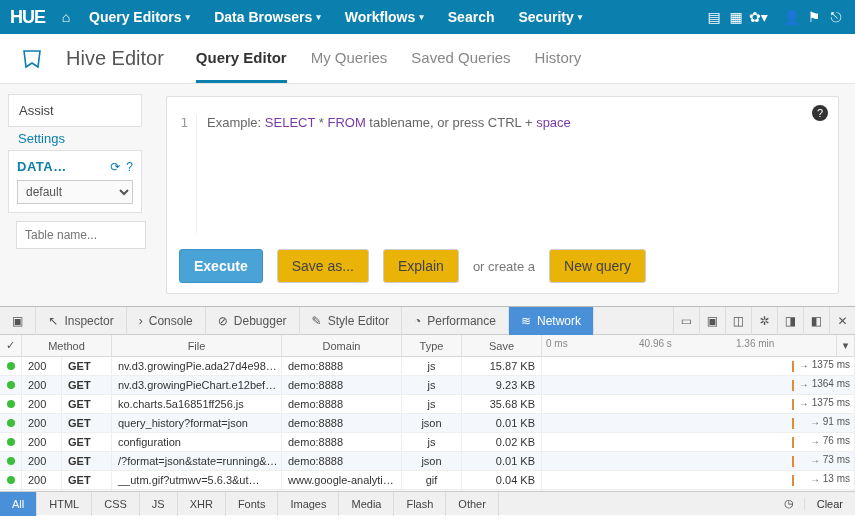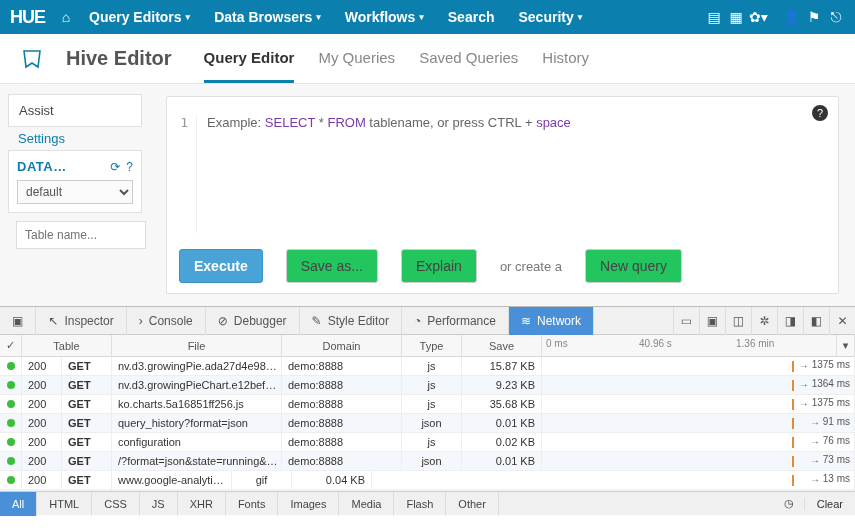--- a/index.html
+++ b/index.html
@@ -5,43 +5,43 @@
 *{box-sizing:border-box;margin:0;padding:0;font-family:-apple-system,BlinkMacSystemFont,"Segoe UI",Helvetica,Arial,sans-serif}
 body{width:855px;height:528px;overflow:hidden;background:#fff;font-size:13px;color:#333}
 .topbar{background:#0b7fad;color:#fff;height:34px;display:flex;align-items:center;padding:0 10px;gap:4px}
 .topbar .logo{font-weight:bold;font-size:18px;letter-spacing:-1px;padding-right:8px}
 .topbar .nav-item{padding:0 10px;font-size:14px;font-weight:600;display:flex;align-items:center;gap:4px;cursor:pointer;height:34px}
 .topbar .chev{font-size:9px;opacity:.9}
 .topbar .spacer{flex:1}
 .topbar .ticon{width:18px;text-align:center;font-size:14px;cursor:pointer}
 .subhead{display:flex;align-items:center;height:50px;padding:0 18px;gap:20px;border-bottom:1px solid #e5e5e5;background:#fff}
 .subhead .hicon{width:28px;height:28px;display:flex;align-items:center;justify-content:center}
-.subhead .htitle{font-size:20px;color:#555;font-weight:700}
+.subhead .htitle{font-size:20px;color:#555;font-weight:400}
 .subhead .tabs{display:flex;gap:24px;margin-left:12px}
 .subhead .tab{font-size:15px;color:#888;padding:14px 0;cursor:pointer}
 .subhead .tab.active{color:#333;font-weight:600;border-bottom:3px solid #0b7fad}
 .app-body{display:flex;height:222px;background:#f7f7f7}
 .sidebar{width:150px;padding:10px 8px;display:flex;flex-direction:column;}
 .assist-card{background:#fff;border:1px solid #e0e0e0;padding:8px 10px;color:#444}
 .settings-link{color:#0b7fad;padding:4px 10px;cursor:pointer}
 .db-card{background:#fff;border:1px solid #e0e0e0;padding:8px}
 .db-head{display:flex;align-items:center;justify-content:space-between;margin-bottom:6px}
 .db-title{color:#0b7fad;font-weight:700;font-size:13px;letter-spacing:.5px}
 .db-icons{display:flex;gap:6px;color:#0b7fad;font-size:12px}
 .db-select{width:100%;height:24px;border:1px solid #ccc;background:#fafafa;font-size:12px;padding:0 4px;color:#555}
 .tname{width:130px;margin:8px 0 0 8px;height:28px;border:1px solid #ddd;padding:0 8px;font-size:12px;color:#888;background:#fff}
 .main{flex:1;padding:12px 16px}
 .editor-card{background:#fff;border:1px solid #e0e0e0;border-radius:2px;padding:0;position:relative;height:198px;display:flex;flex-direction:column}
 .help-dot{position:absolute;top:8px;right:10px;width:16px;height:16px;border-radius:50%;background:#333;color:#fff;font-size:11px;display:flex;align-items:center;justify-content:center;cursor:pointer}
 .code-wrap{flex:1;display:flex;padding:18px 12px 6px 0}
 .gutter{width:30px;text-align:right;padding-right:8px;color:#999;font-family:Menlo,monospace;border-right:1px solid #eee;font-size:13px}
 .code{padding-left:10px;font-family:Menlo,monospace;font-size:13px;color:#666}
 .code .kw{color:#7a3aa8}
-.btnrow{display:flex;align-items:center;gap:23px;padding:10px 12px}
-.btn{border:1px solid #ccc;background:#22c55e;padding:8px 14px;border-radius:3px;font-size:14px;cursor:pointer;color:#444}
+.btnrow{display:flex;align-items:center;gap:14px;padding:10px 12px}
+.btn{border:1px solid #ccc;background:#eab308;padding:8px 14px;border-radius:3px;font-size:14px;cursor:pointer;color:#444}
 .btn.primary{background:#4aa3d6;border-color:#3a93c6;color:#fff;font-weight:600}
 .orlbl{color:#777}
 .devtools{border-top:1px solid #bbb;background:#f5f5f5}
 .dt-tabs{display:flex;align-items:center;height:28px;border-bottom:1px solid #ccc;background:#f0f0f0;font-size:12px}
 .dt-tab{display:flex;align-items:center;gap:6px;padding:0 12px;height:28px;border-right:1px solid #ddd;color:#555;cursor:pointer}
 .dt-tab.active{background:#4a90d9;color:#fff}
 .dt-right{margin-left:auto;display:flex}
 .dt-iconbtn{width:26px;height:28px;display:flex;align-items:center;justify-content:center;border-left:1px solid #ddd;cursor:pointer;color:#555;font-size:12px}
 .net-head{display:flex;align-items:center;height:22px;border-bottom:1px solid #d8d8d8;font-size:11px;color:#555;background:#f7f7f7}
 .net-head .c{border-right:1px solid #e0e0e0;padding:0 6px;display:flex;align-items:center;height:22px}
@@ -193,21 +193,21 @@
       <span class="dt-iconbtn">▣</span>
       <span class="dt-iconbtn">◫</span>
       <span class="dt-iconbtn">✲</span>
       <span class="dt-iconbtn">◨</span>
       <span class="dt-iconbtn">◧</span>
       <span class="dt-iconbtn">✕</span>
     </div>
   </div>
   <div class="net-head">
     <span class="c chk">✓</span>
-    <span class="c c-method">Table</span>
+    <span class="c c-method">Method</span>
     <span class="c c-file">File</span>
     <span class="c c-domain">Domain</span>
     <span class="c c-type">Type</span>
     <span class="c c-size">Save</span>
     <span class="c c-wf">
       <span class="tick l1">0 ms</span>
       <span class="tick l2">40.96 s</span>
       <span class="tick l3">1.36 min</span>
     </span>
     <span class="c" style="width:18px;justify-content:center">▾</span>
@@ -302,20 +302,21 @@
           <span class="wf-bar"></span>
           <span class="wf-lbl">→ 73 ms</span>
         </span>
       </div>
       <div class="nr">
         <span class="c c-status">
           <span class="dot"></span>
         </span>
         <span class="c c-code">200</span>
         <span class="c c-meth">GET</span>
+        <span class="c c-file2">__utm.gif?utmwv=5.6.3&amp;ut…</span>
         <span class="c c-dom2">www.google-analyti…</span>
         <span class="c c-type2">gif</span>
         <span class="c c-size2">0.04 KB</span>
         <span class="c c-wf2">
           <span class="wf-bar"></span>
           <span class="wf-lbl">→ 13 ms</span>
         </span>
       </div>
       <div class="nr">
         <span class="c c-status"></span>

